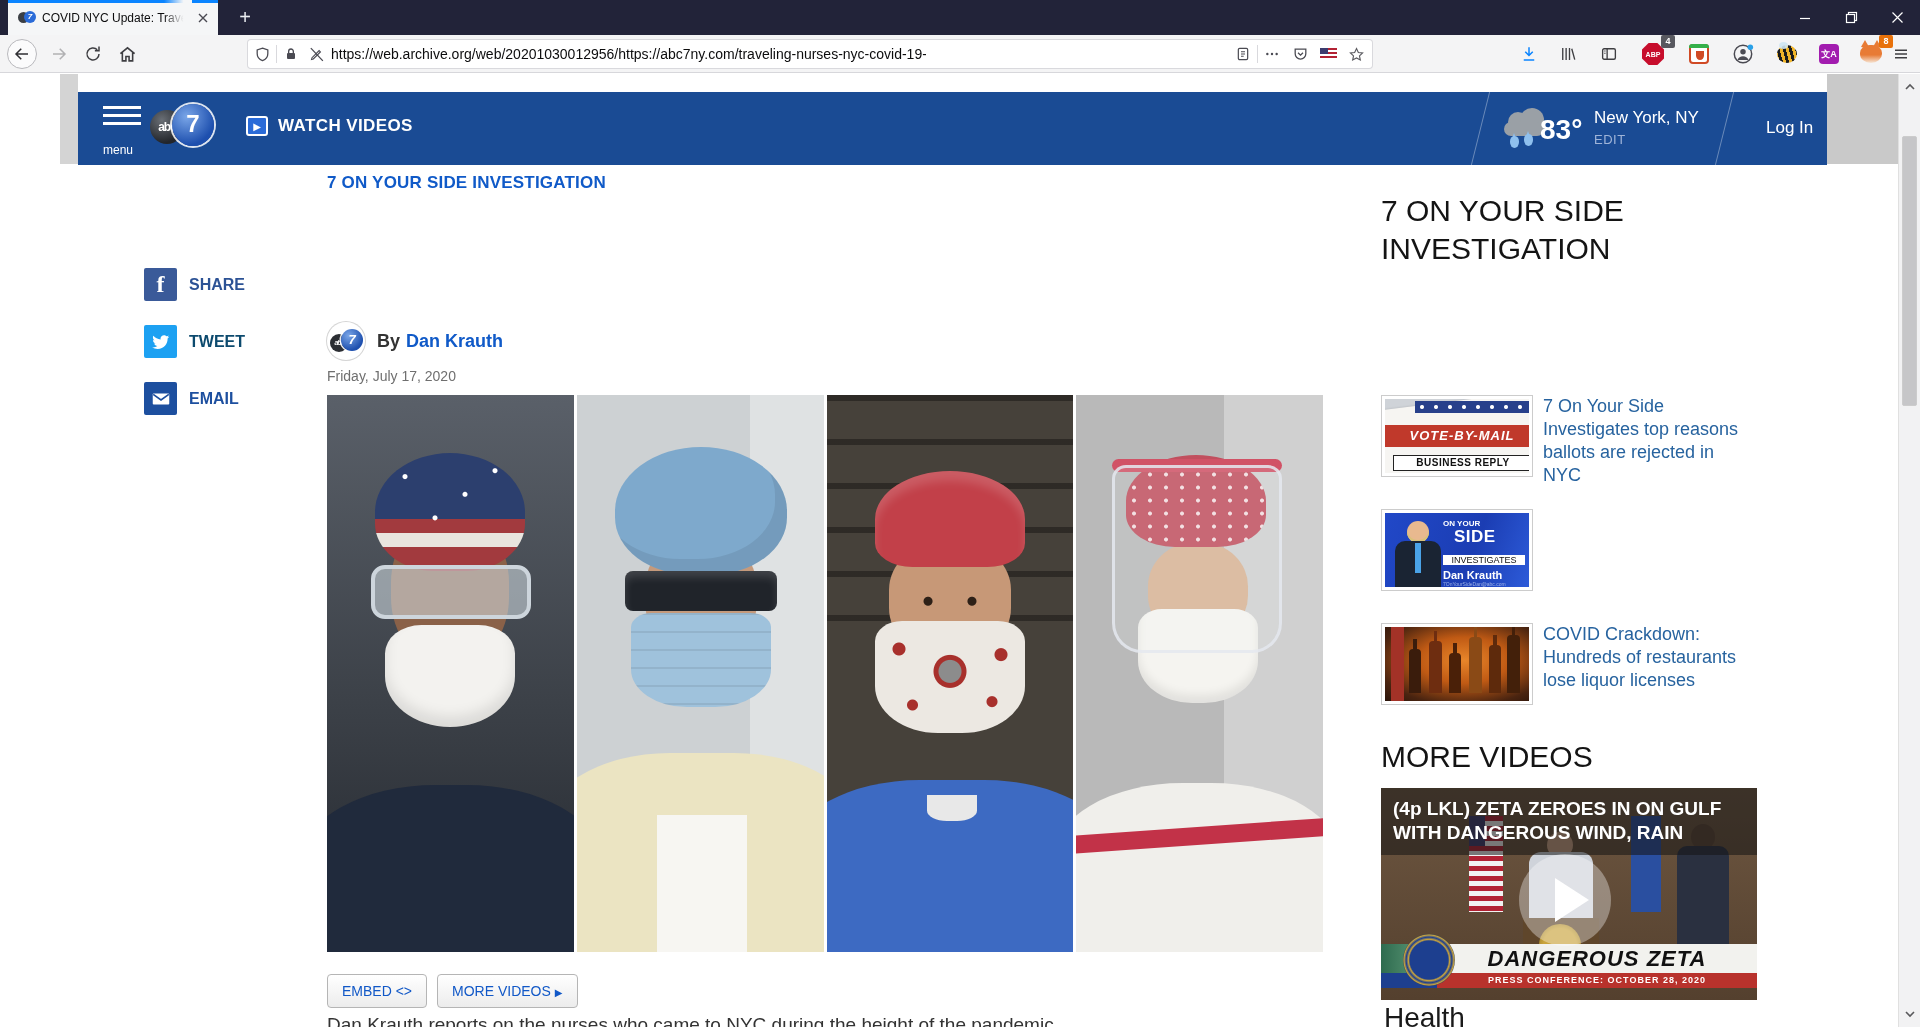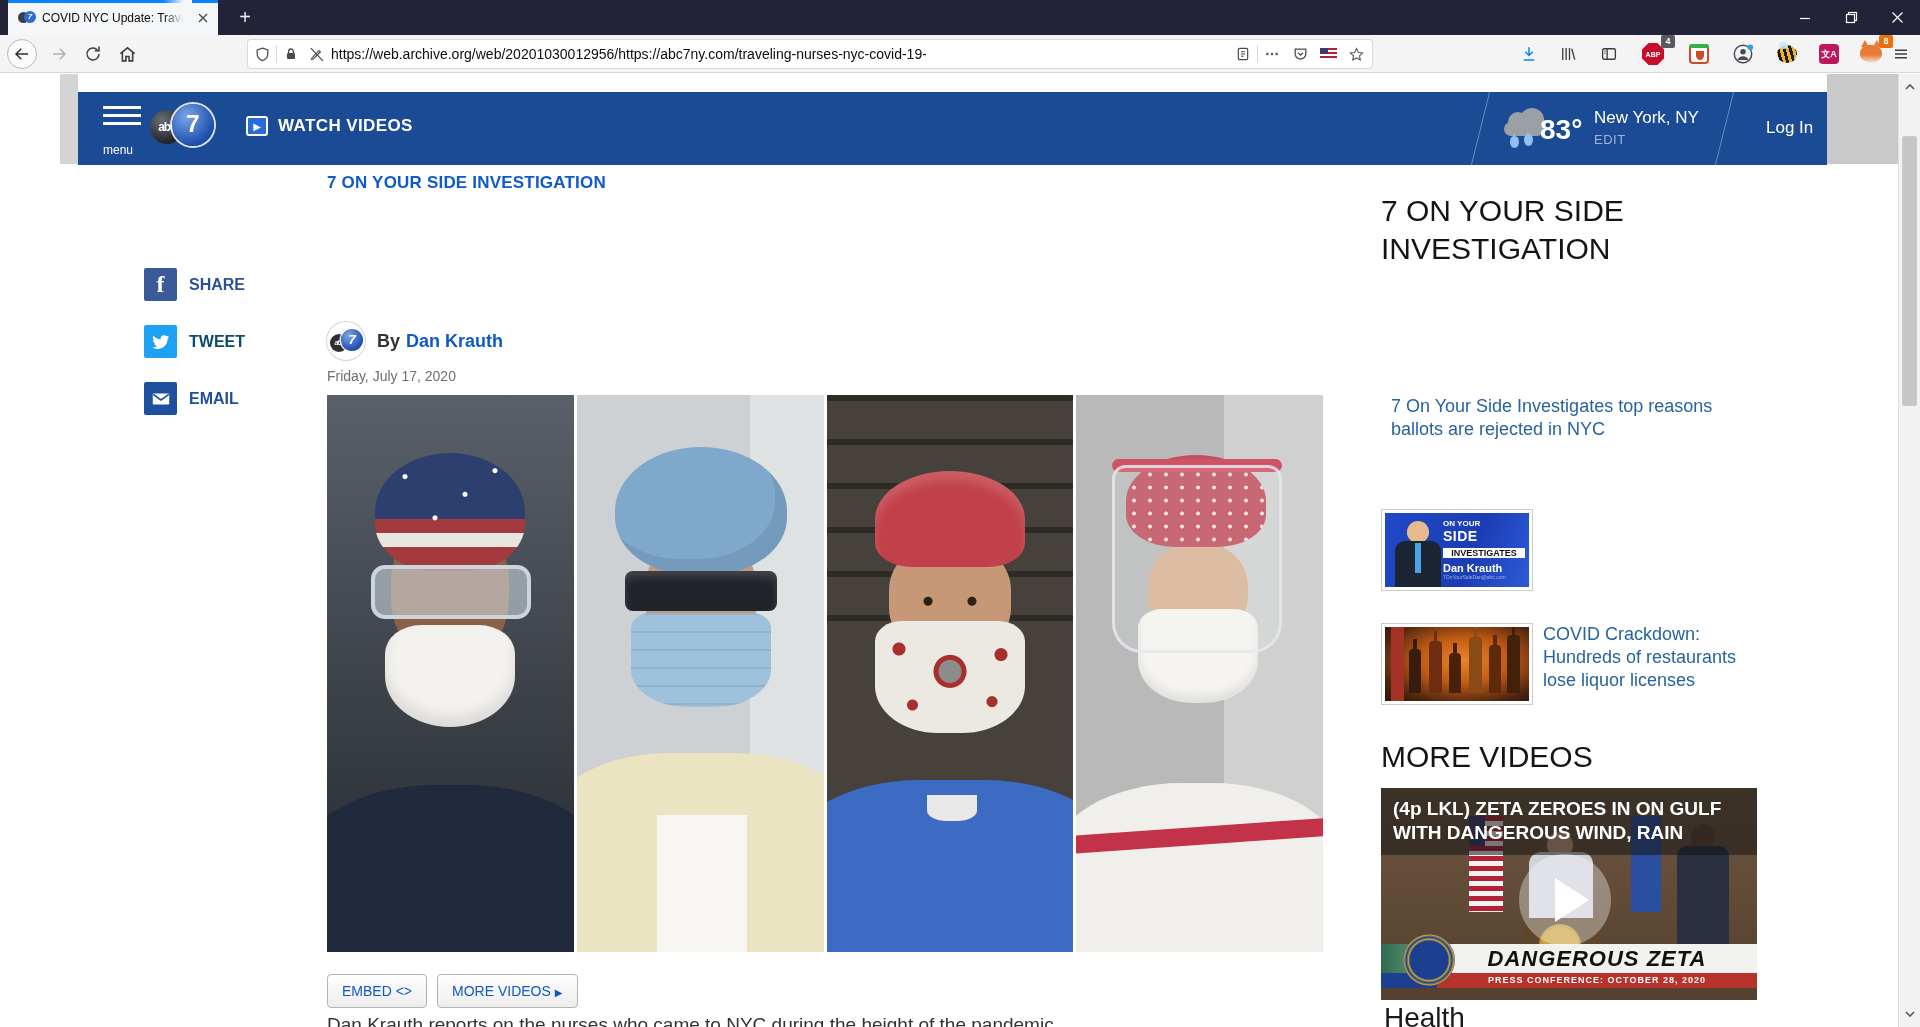--- a/index.html
+++ b/index.html
@@ -48,21 +48,21 @@
     font-size:9px; font-weight:bold; color:#fff; text-align:center; line-height:13px; padding:0 2px; }
   .abp { position:relative; width:22px; height:22px; background:#c70d2c; color:#fff; font-size:7px; font-weight:bold;
     display:flex; align-items:center; justify-content:center;
     clip-path:polygon(30% 0,70% 0,100% 30%,100% 70%,70% 100%,30% 100%,0 70%,0 30%); }
   .extbox { position:relative; width:20px; height:20px; border:2px solid #d04a25; border-radius:4px; background:#fff; }
   .extbox i { position:absolute; left:-2px; right:-2px; top:-2px; height:4px; background:#35b04a; border-radius:3px 3px 0 0; }
   .extbox b { position:absolute; left:5px; top:5px; width:8px; height:9px; background:#d04a25; border-radius:0 0 50% 50%; }
   .bee { position:relative; width:20px; height:18px; border-radius:50%;
     background:repeating-linear-gradient(75deg,#f0b429 0 3px,#1b1b1b 3px 6px); }
   .bee i { position:absolute; left:2px; top:-3px; width:9px; height:7px; background:#cfe6f2; border-radius:50%; opacity:.9; }
-  .translate { width:20px; height:20px; border-radius:4px; background:#be185d; color:#fff; font-size:9px;
+  .translate { width:20px; height:20px; border-radius:4px; background:#a21caf; color:#fff; font-size:9px;
     font-weight:bold; display:flex; align-items:center; justify-content:center; }
   .fox { position:relative; width:22px; height:18px; background:linear-gradient(180deg,#e87b35 55%,#f6e7d8 100%);
     border-radius:45% 45% 50% 50%; }
   .fox i, .fox em { position:absolute; top:-5px; width:0; height:0; border-left:4px solid transparent;
     border-right:4px solid transparent; border-bottom:7px solid #e87b35; }
   .fox i { left:1px; } .fox em { right:1px; }
 
   
   .page { position:absolute; left:0; top:74px; width:1920px; height:953px; background:#fff; overflow:hidden; }
   .gray-left { position:absolute; left:60px; top:0; width:18px; height:90px; background:#d4d4d4; }
@@ -214,22 +214,22 @@
     border:1px solid #222; color:#111; font-weight:bold; font-size:10px; text-align:center; line-height:14px;
     letter-spacing:.5px; }
   .t-oys { background:linear-gradient(110deg,#2148c8 0%, #1b3db3 60%, #2d5bd9 100%); }
   .t-oys .head { position:absolute; left:22px; top:8px; width:22px; height:22px; border-radius:50%; background:#e8b98f;
     box-shadow:0 -3px 0 0 #d9c27a inset; }
   .t-oys .suit { position:absolute; left:10px; top:28px; width:46px; height:48px; border-radius:10px 10px 0 0;
     background:#1a2433; }
   .t-oys .tie { position:absolute; left:30px; top:30px; width:6px; height:30px; background:#4aa3e8; }
   .t-oys .txt { position:absolute; right:4px; top:6px; width:82px; text-align:left; color:#fff; }
   .t-oys .row1 { font-size:8px; font-weight:bold; }
-  .t-oys .row2 { font-size:14px; font-weight:bold; letter-spacing:.5px; line-height:17px; }
-  .t-oys .row3 { margin-top:3px; background:#fff; color:#111; font-size:9px; font-weight:bold; text-align:center; }
+  .t-oys .row2 { font-size:17px; font-weight:bold; letter-spacing:.5px; line-height:17px;margin-left:11px; }
+  .t-oys .row3 { margin-top:10px; background:#fff; color:#111; font-size:9px; font-weight:normal; text-align:center; }
   .t-oys .row4 { margin-top:4px; font-size:11px; font-weight:bold; }
   .t-oys .row5 { font-size:5px; color:#9fb3e8; }
   .t-bottles { background:radial-gradient(ellipse at 55% 45%, #e8862a 0%, #c05a14 40%, #4a2410 78%, #2a140a 100%); }
   .t-bottles .strip { position:absolute; left:6px; top:0; width:13px; height:100%; background:#a33227; }
   .t-bottles span { position:absolute; bottom:8px; border-radius:4px 4px 0 0; }
   .t-bottles span:before { content:""; position:absolute; left:35%; top:-10px; width:30%; height:11px; background:inherit; }
   .sb-mv { position:absolute; left:1381px; top:666px; font-size:30px; color:#141414; }
   .video { position:absolute; left:1381px; top:714px; width:376px; height:212px; overflow:hidden;
     background:linear-gradient(180deg,#6e5741,#54402e); }
   .video > div { position:absolute; }
@@ -562,20 +562,28 @@
       <span class="gbtn">
         <span>MORE VIDEOS</span><span class="arr">▶</span>
       </span>
     </div>
     <div class="caption">Dan Krauth reports on the nurses who came to NYC during the height of the pandemic.</div>
 
     <div class="sb-title">7 ON YOUR SIDE INVESTIGATION</div>
 
 
     <div class="story" style="top:321px">
+      <div class="thumb">
+        <div class="img t-ballot">
+          <div class="sheet"></div>
+          <div class="stars"></div>
+          <div class="band">VOTE-BY-MAIL</div>
+          <div class="reply">BUSINESS REPLY</div>
+        </div>
+      </div>
       <div class="hl">7 On Your Side Investigates top reasons ballots are rejected in NYC</div>
     </div>
 
     <div class="story" style="top:435px">
       <div class="thumb">
         <div class="img t-oys">
           <div class="head"></div>
             <div class="suit"></div>
             <div class="tie"></div>
           <div class="txt">

